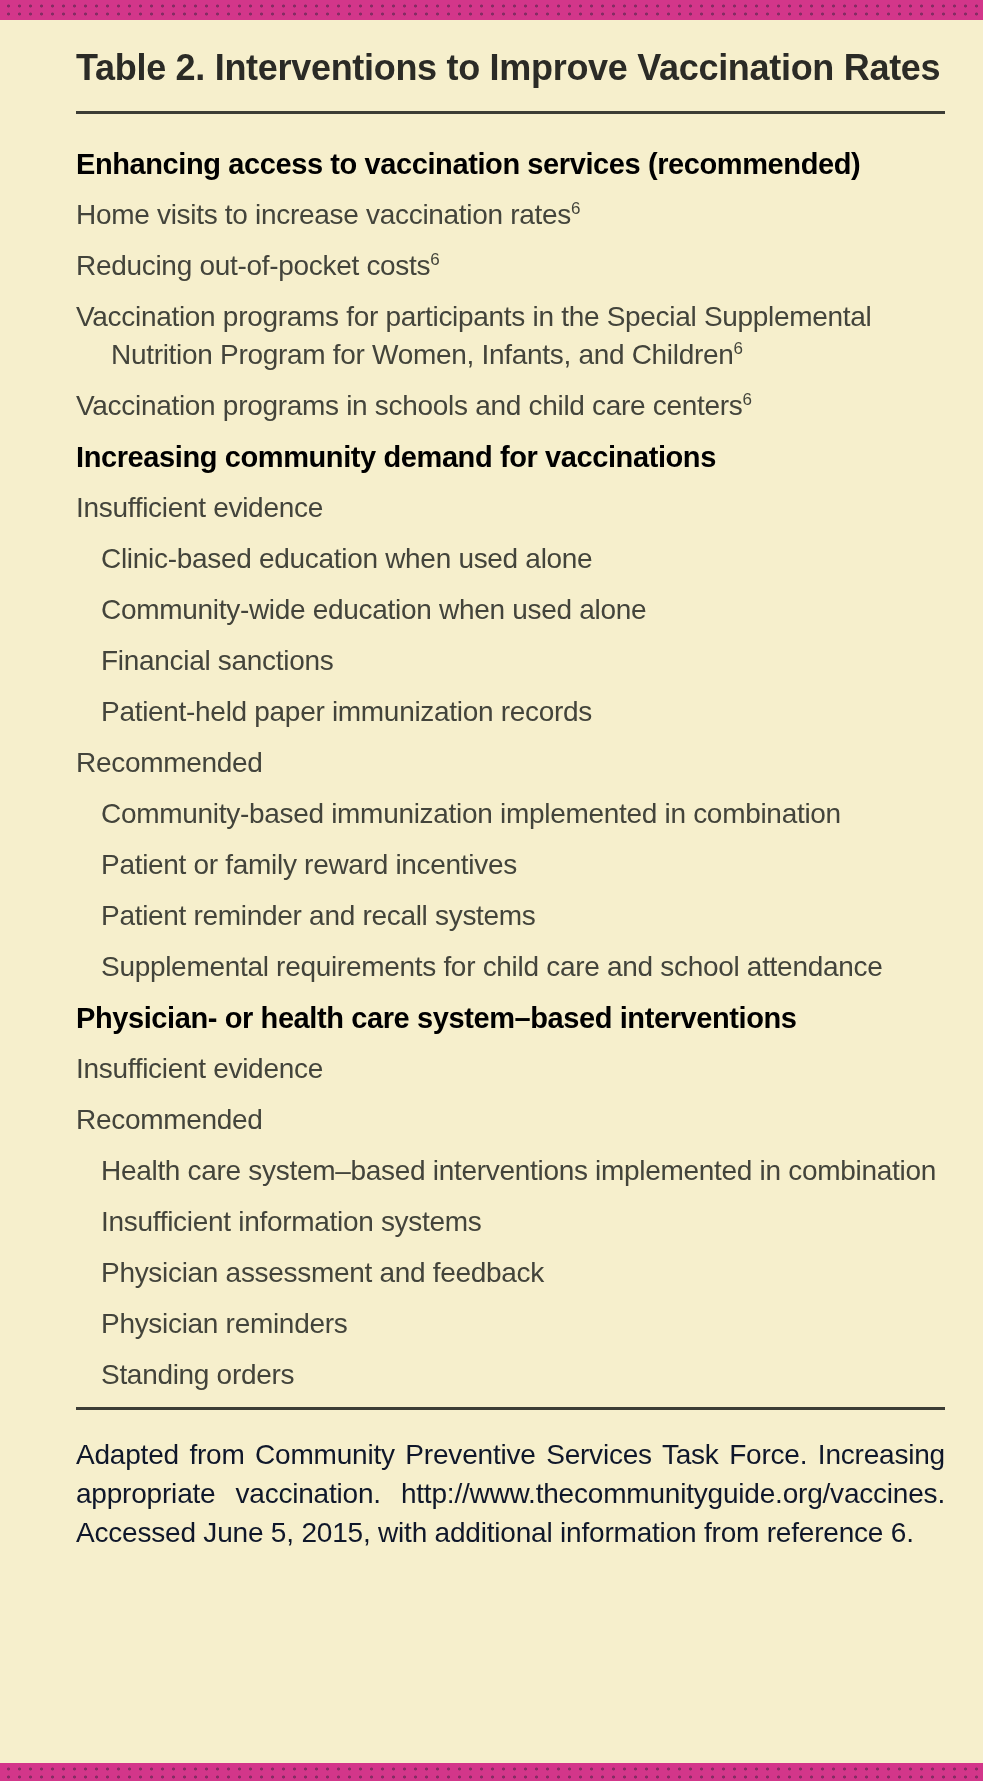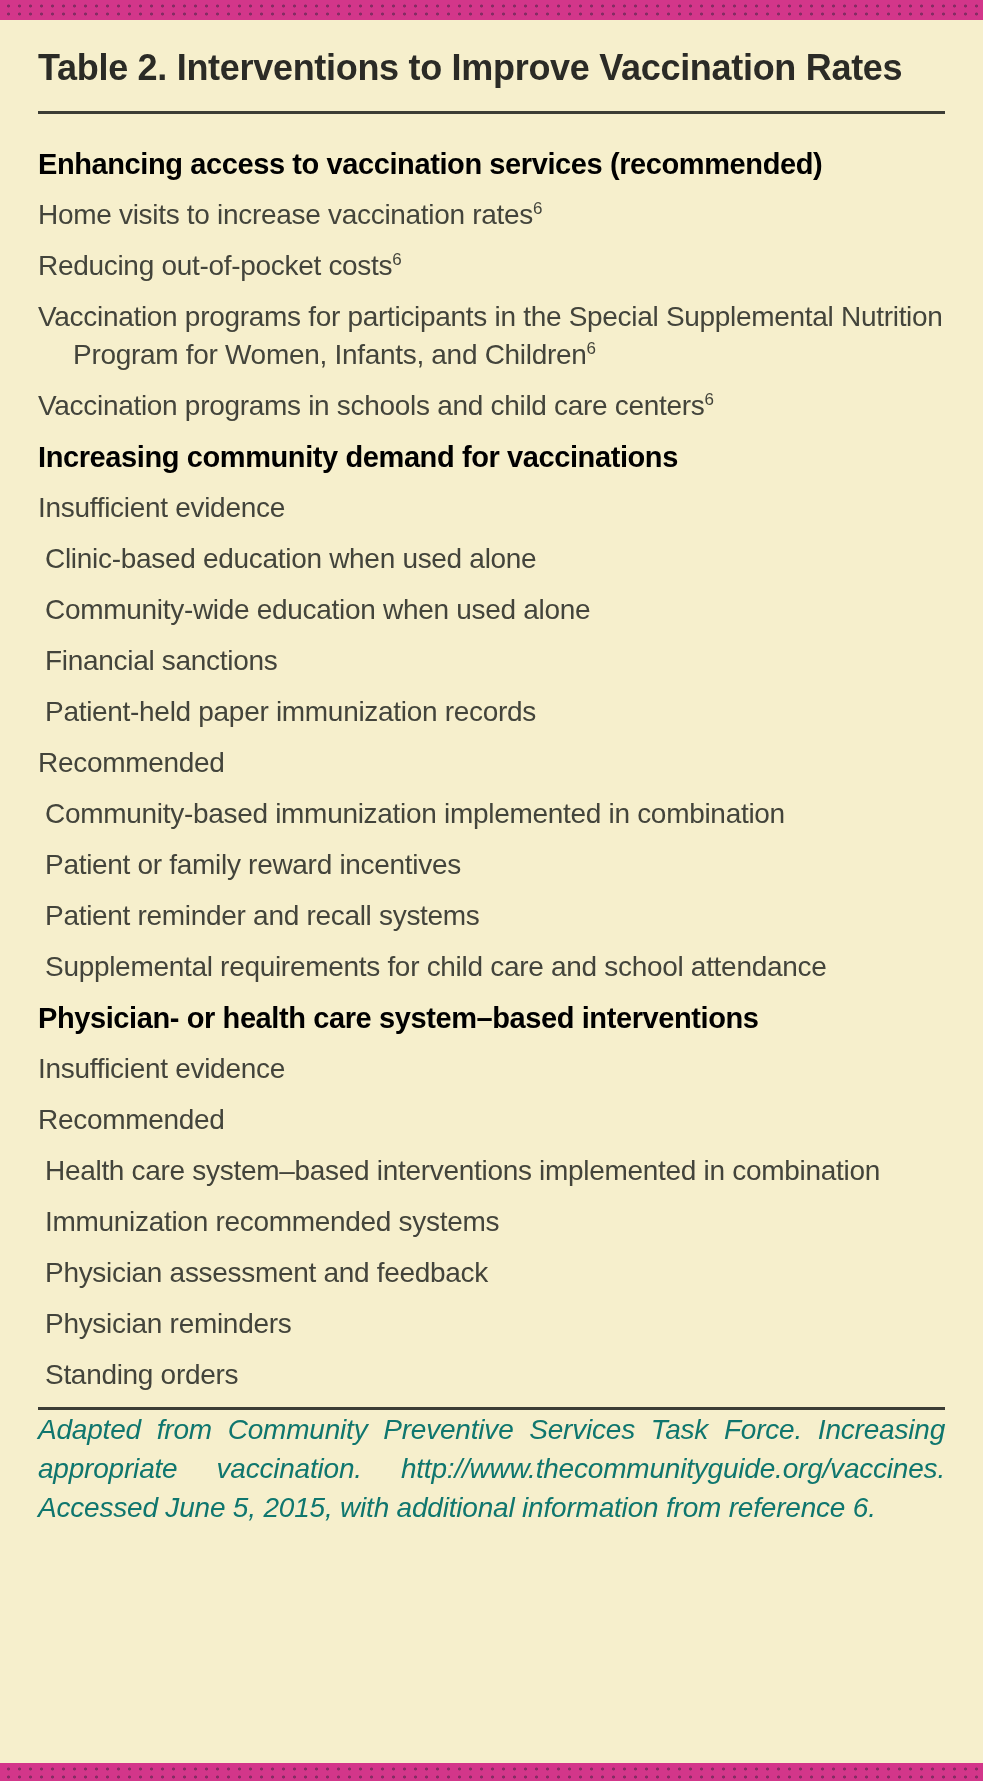--- a/index.html
+++ b/index.html
@@ -5,20 +5,21 @@
   html, body { margin: 0; padding: 0; background: #888; }
   .page {
     position: relative;
     width: 983px;
     height: 1781px;
     margin: 0 auto;
     background: #f6efcc;
     font-family: "Liberation Sans", sans-serif;
     overflow: hidden;
     box-sizing: border-box;
+    padding-left: 38px;
   }
   .accent-bar {
     position: absolute;
     left: 0;
     right: 0;
     background-color: #d3368a;
     background-image: radial-gradient(circle, rgba(38,32,52,0.45) 1.1px, rgba(0,0,0,0) 1.9px);
     background-size: 11px 8px;
     background-position: 3px 2px;
   }
@@ -52,30 +53,30 @@
     line-height: 38px;
     margin-bottom: 13px;
   }
   .row.sec {
     font-weight: bold;
     font-size: 29px;
     color: #000000;
     letter-spacing: -0.4px;
   }
   .row.l0 { padding-left: 35px; text-indent: -35px; }
-  .row.l1 { margin-left: 7px; padding-left: 35px; text-indent: -35px; }
+  .row.l1 { margin-left: 25px; padding-left: 35px; text-indent: -35px; }
   .row sup { font-size: 17px; line-height: 0; }
   .rule2 { margin-top: 11px; }
   .footnote {
-    font-style: italic;
+    margin-top: 25px;
     font-size: 28px;
     line-height: 39px;
     letter-spacing: -0.2px;
     text-align: justify;
-    color: #0f766e;
+    color: #0f172a;
   }
 </style>
 </head>
 <body>
 
 <div class="page">
   <div class="accent-bar top"></div>
 
   <div class="content">
     <h1 class="title">Table 2. Interventions to Improve Vaccination Rates</h1>
@@ -95,21 +96,21 @@
       <div class="row l1"><span>Patient-held paper immunization records</span></div>
       <div class="row l0"><span>Recommended</span></div>
       <div class="row l1"><span>Community-based immunization implemented in combination</span></div>
       <div class="row l1"><span>Patient or family reward incentives</span></div>
       <div class="row l1"><span>Patient reminder and recall systems</span></div>
       <div class="row l1"><span>Supplemental requirements for child care and school attendance</span></div>
       <div class="row sec"><span>Physician- or health care system–based interventions</span></div>
       <div class="row l0"><span>Insufficient evidence</span></div>
       <div class="row l0"><span>Recommended</span></div>
       <div class="row l1"><span>Health care system–based interventions implemented in combination</span></div>
-      <div class="row l1"><span>Immunization recommended systems</span></div>
+      <div class="row l1"><span>Insufficient information systems</span></div>
       <div class="row l1"><span>Physician assessment and feedback</span></div>
       <div class="row l1"><span>Physician reminders</span></div>
       <div class="row l1"><span>Standing orders</span></div>
     </div>
 
     <hr class="rule rule2">
 
     <div class="footnote">Adapted from Community Preventive Services Task Force. Increasing appropriate vaccination. http://www.thecommunityguide.org/vaccines. Accessed June 5, 2015, with additional information from reference 6.</div>
   </div>
 

